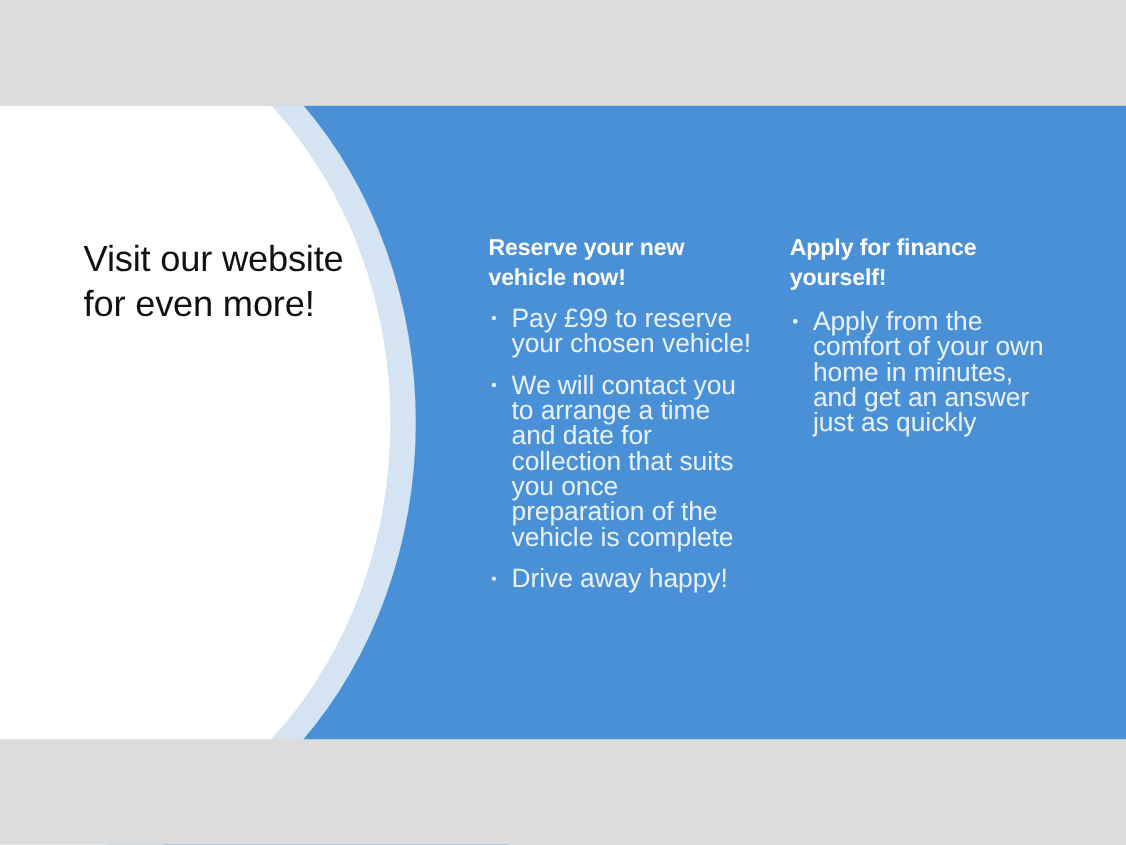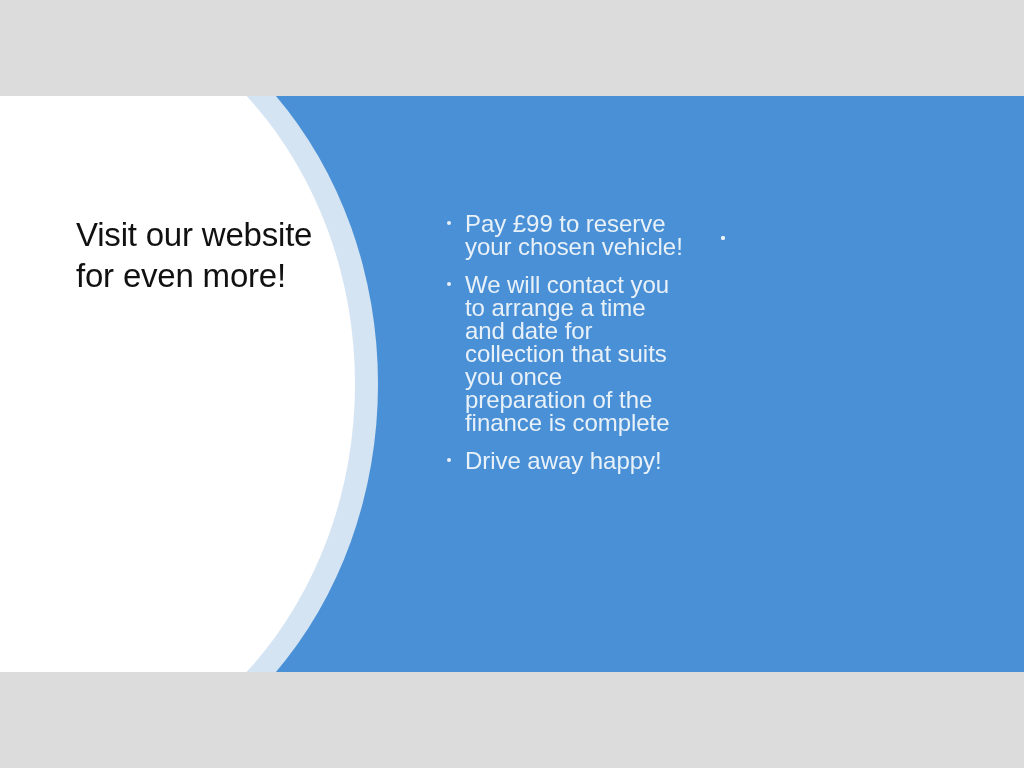--- a/index.html
+++ b/index.html
@@ -131,43 +131,46 @@
   <div id="slide-canvas">
 
     <div id="arc-ring"></div>
     <div id="white-shape"></div>
 
     <div id="left-panel">
       <h1 id="left-headline">Visit our website for even more!</h1>
     </div>
 
     <div class="column" id="column-reserve">
+      <h2 class="col-heading">Reserve your new vehicle now!</h2>
       <ul class="bullet-list">
         <li class="bullet-item">
           <span class="bullet-dot"></span>
           <span>Pay £99 to reserve your chosen vehicle!</span>
         </li>
         <li class="bullet-item">
           <span class="bullet-dot"></span>
-          <span>We will contact you to arrange a time and date for collection that suits you once preparation of the finance is complete</span>
+          <span>We will contact you to arrange a time and date for collection that suits you once preparation of the vehicle is complete</span>
         </li>
         <li class="bullet-item">
           <span class="bullet-dot"></span>
           <span>Drive away happy!</span>
         </li>
       </ul>
     </div>
 
     <div class="column" id="column-finance">
+      <h2 class="col-heading">Apply for finance yourself!</h2>
       <ul class="bullet-list">
         <li class="bullet-item">
           <span class="bullet-dot"></span>
         </li>
         <li class="bullet-item">
           <span class="bullet-dot"></span>
+          <span>Apply from the comfort of your own home in minutes, and get an answer just as quickly</span>
         </li>
       </ul>
     </div>
 
   </div>
 
   <div class="letterbox top"></div>
   <div class="letterbox bottom"></div>
 
 </div>

